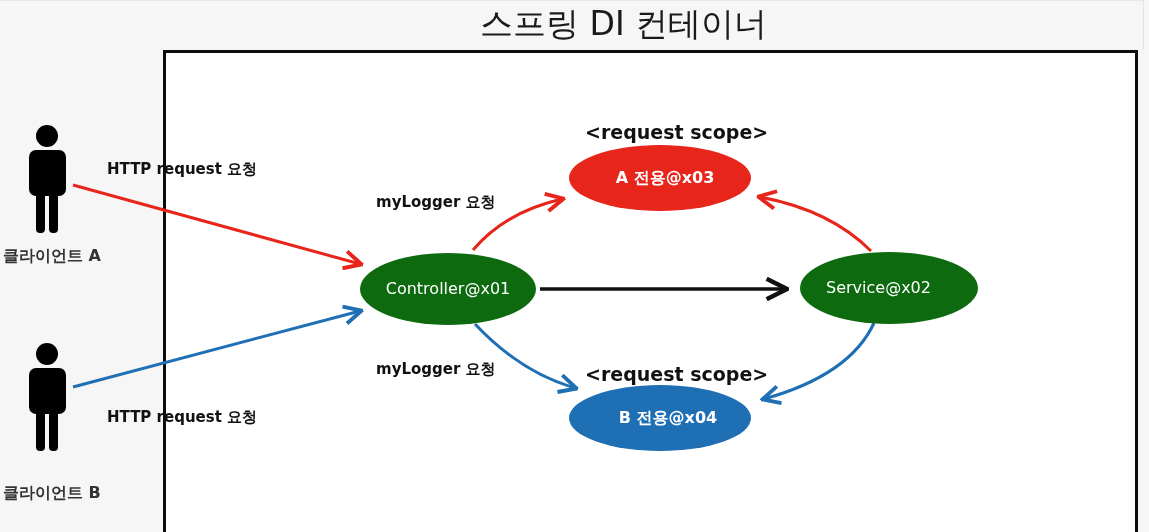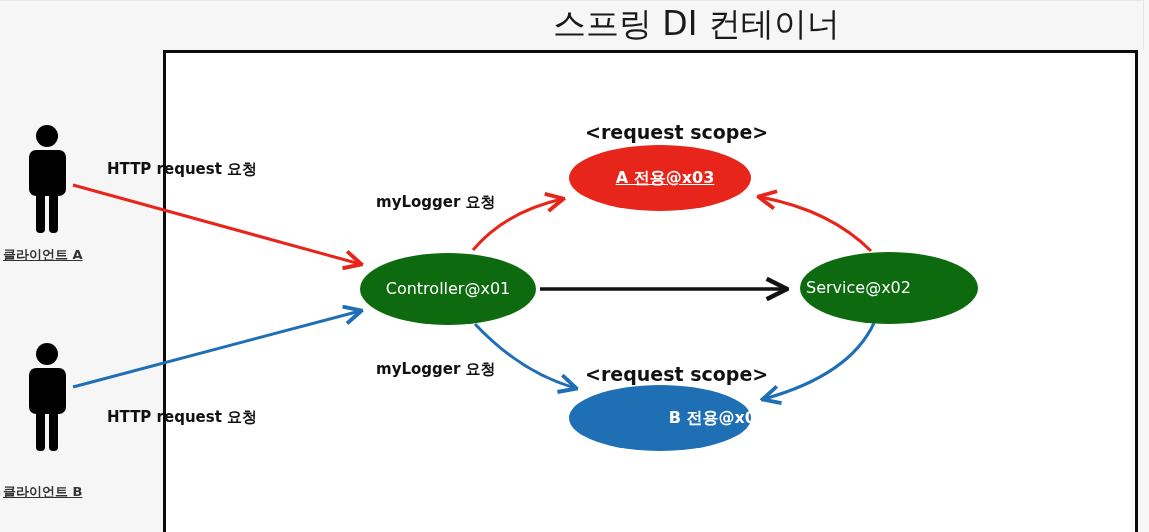--- a/index.html
+++ b/index.html
@@ -8,30 +8,30 @@
       background: #f6f6f6;
       font-family: "Liberation Sans", "DejaVu Sans", sans-serif;
       position: relative;
     }
     .top-strip {
       position: absolute; left: 0; top: 0; width: 1143px; height: 49px;
       background: #f6f6f6; border-right: 1px solid #e4e4e4; border-top: 1px solid #e8e8e8;
     }
     .title {
       position: absolute; left: 480px; top: 2px; width: 360px; height: 44px;
-      text-align: right; font-size: 33px; color: #1a1a1a; line-height: 44px;
+      text-align: left; font-size: 33px; color: #1a1a1a; line-height: 44px;
       font-family: "DejaVu Sans", sans-serif; font-weight: normal;
     }
     .container-box {
       position: absolute; left: 163px; top: 50px; width: 975px; height: 490px;
       background: #ffffff; border: 3px solid #0c0c0c; box-sizing: border-box;
     }
     svg.diagram { position: absolute; left: 0; top: 0; }
     .lbl { position: absolute; font-weight: bold; color: #111; white-space: nowrap; font-family: "DejaVu Sans", sans-serif; }
-    .client-label { font-size: 13px; color: #333; text-decoration: underline; }
+    .client-label { font-size: 16px; color: #333; }
     .req-label { font-size: 15px; }
     .scope-label { font-size: 19px; }
     .node-text {
       position: absolute; color: #fff; font-size: 16px; text-align: center;
       white-space: nowrap; font-family: "DejaVu Sans", sans-serif;
     }
     .node-text.bold { font-weight: bold; }
   </style>
 </head>
 <body>
@@ -91,15 +91,15 @@
 <div class="lbl req-label" style="left:107px; top:160px;">HTTP request 요청</div>
 <div class="lbl req-label" style="left:107px; top:408px;">HTTP request 요청</div>
 
 <div class="lbl req-label" style="left:376px; top:193px;">myLogger 요청</div>
 <div class="lbl req-label" style="left:376px; top:360px;">myLogger 요청</div>
 
 <div class="lbl scope-label" style="left:585px; top:121px;">&lt;request scope&gt;</div>
 <div class="lbl scope-label" style="left:585px; top:363px;">&lt;request scope&gt;</div>
 
 <div class="node-text" style="left:360px; top:279px; width:176px;">Controller@x01</div>
-<div class="node-text" style="left:780px; top:278px; width:157px;">Service@x02</div>
-<div class="node-text bold" style="left:569px; top:168px; width:192px;text-decoration:underline;">A 전용@x03</div>
-<div class="node-text bold" style="left:569px; top:408px; width:198px;text-align:right;">B 전용@x04</div>
+<div class="node-text" style="left:800px; top:278px; width:157px;">Service@x02</div>
+<div class="node-text bold" style="left:569px; top:168px; width:192px;">A 전용@x03</div>
+<div class="node-text bold" style="left:569px; top:408px; width:198px;">B 전용@x04</div>
 
 </body></html>

